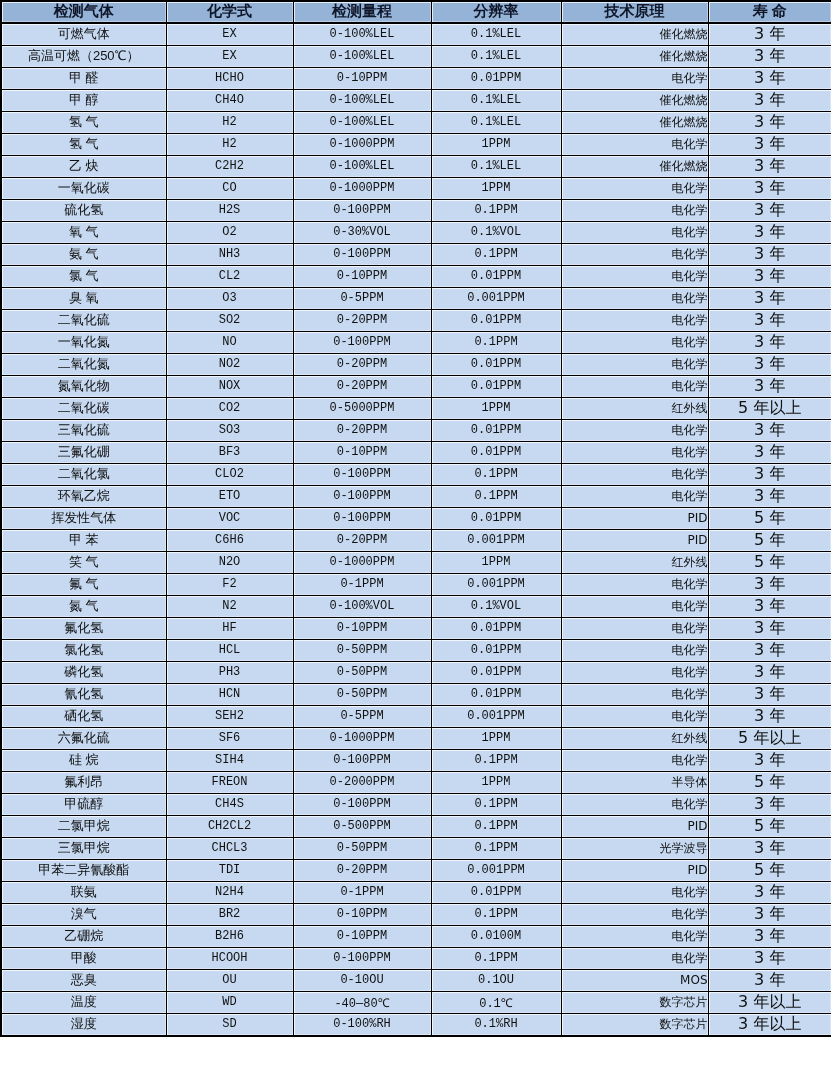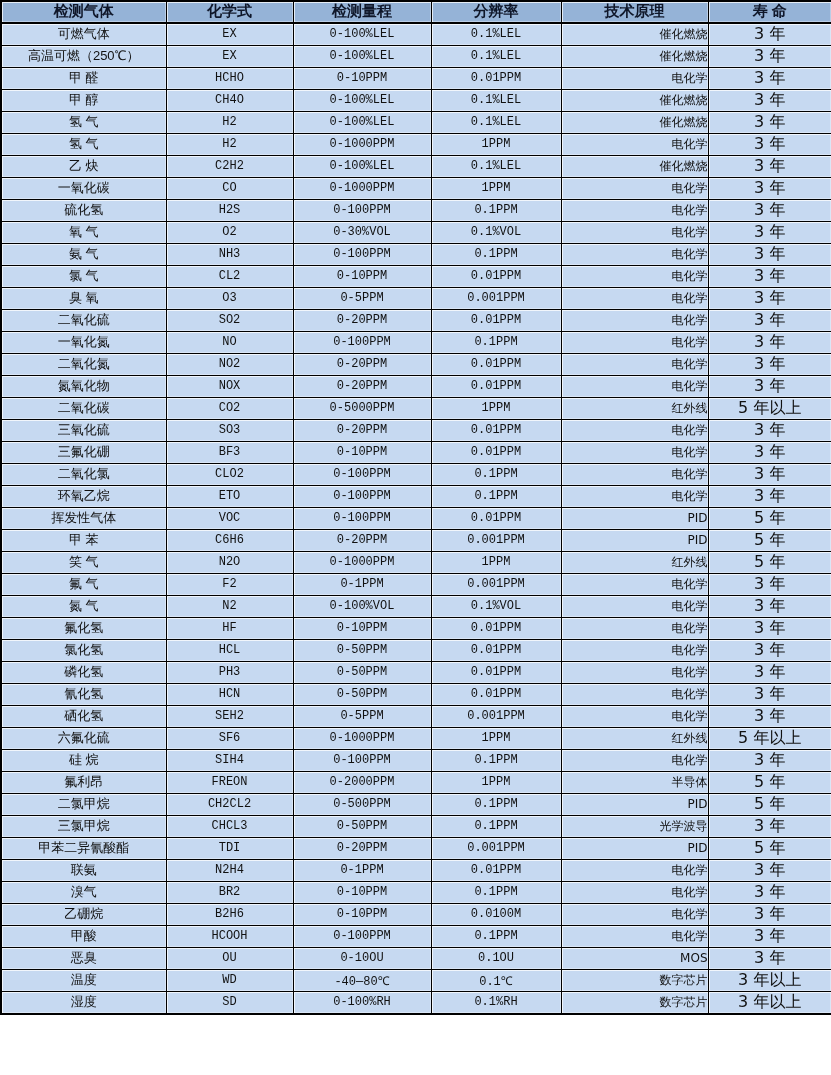--- a/index.html
+++ b/index.html
@@ -357,20 +357,28 @@
       </tr>
       <tr>
         <td class="gas-name">氟利昂</td>
         <td>FREON</td>
         <td>0-2000PPM</td>
         <td>1PPM</td>
         <td class="principle">半导体</td>
         <td class="lifespan">5 年</td>
       </tr>
       <tr>
+        <td class="gas-name">甲硫醇</td>
+        <td>CH4S</td>
+        <td>0-100PPM</td>
+        <td>0.1PPM</td>
+        <td class="principle">电化学</td>
+        <td class="lifespan">3 年</td>
+      </tr>
+      <tr>
         <td class="gas-name">二氯甲烷</td>
         <td>CH2CL2</td>
         <td>0-500PPM</td>
         <td>0.1PPM</td>
         <td class="principle">PID</td>
         <td class="lifespan">5 年</td>
       </tr>
       <tr>
         <td class="gas-name">三氯甲烷</td>
         <td>CHCL3</td>

